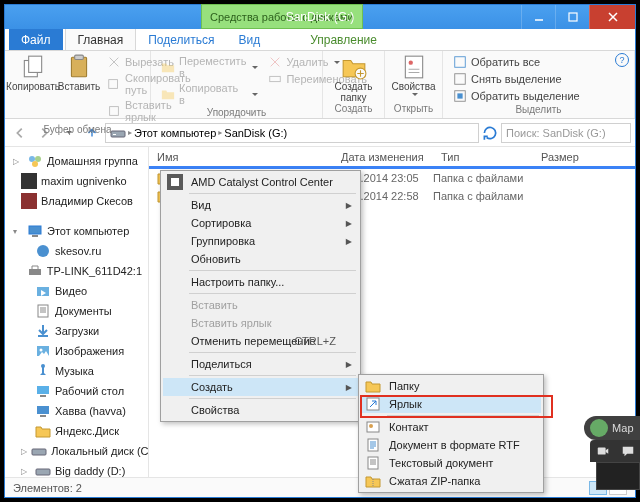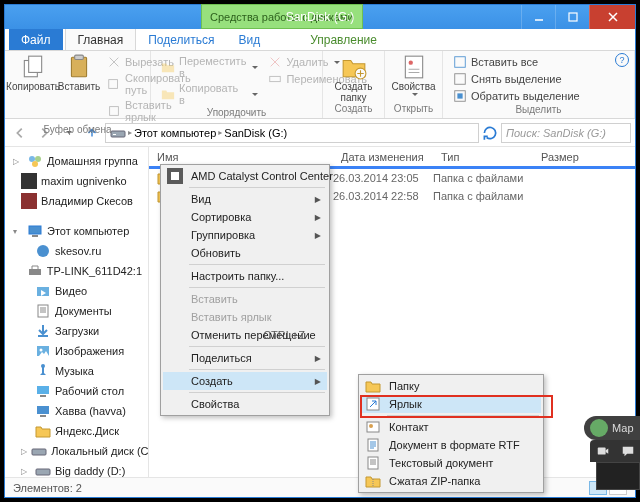--- a/index.html
+++ b/index.html
@@ -31,21 +31,21 @@
 .ritem.disabled{color:#b5b5b5}
 .ritem .mini{width:14px;height:14px;flex-shrink:0}
 .arrow-dn{display:inline-block;width:0;height:0;border-left:3px solid transparent;border-right:3px solid transparent;border-top:3px solid #666;margin-left:2px}
 .addrbar{height:28px;background:#fff;border-bottom:1px solid #e5e5e5;display:flex;align-items:center;padding:0 4px;gap:2px}
 .navbtn{width:22px;height:20px;display:flex;align-items:center;justify-content:center;cursor:pointer;color:#888}
 .navbtn.active{color:#2a7bd4}
 .navbtn svg{width:14px;height:14px}
 .addr-path{flex:1;height:20px;border:1px solid #d0d0d0;display:flex;align-items:center;padding:0 4px;gap:2px;font-size:11px}
 .addr-seg{display:flex;align-items:center;gap:4px;cursor:pointer}
 .addr-sep{color:#888;font-size:8px}
-.searchbox{width:130px;height:20px;border:1px solid #d0d0d0;padding:0 4px;display:flex;align-items:center;color:#999;font-style:italic}
+.searchbox{width:130px;height:20px;border:1px solid #d0d0d0;padding:0 4px;display:flex;align-items:center;color:#999;}
 .refresh{width:18px;height:18px;display:flex;align-items:center;justify-content:center;color:#2a7bd4}
 .body{flex:1;display:flex;overflow:hidden}
 .nav{width:144px;background:#fff;border-right:1px solid #e5e5e5;overflow:auto;padding:4px 0}
 .nav-item{display:flex;align-items:center;gap:4px;padding:2px 6px 2px 16px;font-size:11px;color:#222;cursor:pointer;white-space:nowrap}
 .nav-item.hdr{font-weight:400;padding-left:8px}
 .nav-item .nico{width:16px;height:16px;flex-shrink:0}
 .nav-item .exp{width:10px;color:#888;font-size:8px}
 .nav-sep{height:10px}
 .content{flex:1;background:#fff;position:relative;display:flex;flex-direction:column}
 .colhdr{height:22px;border-bottom:3px solid #3b82f6;display:flex;align-items:center;color:#555;font-size:11px}
@@ -65,21 +65,21 @@
 .status .vbtn.active{background:#cde6f7;border-color:#7ab8e6}
 
 .ctx{position:absolute;background:#f0f0f0;border:1px solid #a0a0a0;box-shadow:2px 2px 5px rgba(0,0,0,.25);padding:2px;z-index:100}
 .ctx-item{display:flex;align-items:center;padding:3px 24px 3px 28px;font-size:11px;color:#222;cursor:default;position:relative;white-space:nowrap;min-height:18px}
 .ctx-item .cico{position:absolute;left:4px;width:16px;height:16px}
 .ctx-item.disabled{color:#a0a0a0}
 .ctx-item.hover{background:#cde6f7}
 .ctx-item .sub{position:absolute;right:6px;font-size:8px;color:#555}
 .ctx-item .shortcut{position:absolute;right:22px;color:#555}
 .ctx-sep{height:1px;background:#d0d0d0;margin:2px 2px 2px 26px}
-.ctx1{left:160px;top:164px;width:170px}
+.ctx1{left:160px;top:170px;width:201px}
 .ctx2{left:358px;top:374px;width:186px}
 .redbox{position:absolute;border:2px solid #e03020;pointer-events:none;left:360px;top:395px;width:193px;height:23px;z-index:200}
 
 .folder-ico{fill:#f6c756}
 .drive-ico{fill:#9aa6b2}
 .hangouts{position:absolute;right:0;bottom:6px;width:60px;height:80px;display:flex;flex-direction:column;align-items:flex-end;z-index:300}
 .hang-pill{width:56px;height:24px;background:#404040;border-radius:12px 0 0 12px;display:flex;align-items:center;gap:4px;padding-left:6px;color:#dcdcdc;font-size:10px}
 .hang-pill .av{width:18px;height:18px;border-radius:50%;background:#6a6}
 .hang-bar{width:50px;height:22px;background:#333;border-radius:4px 0 0 0;display:flex;align-items:center;justify-content:space-around}
 .hang-bar span{width:14px;height:14px}
@@ -228,21 +228,21 @@
       <div class="rgroup-label">Открыть</div>
     </div>
 
     <div class="rgroup" style="flex:1">
       <div class="rgroup-body">
         <div class="rlist">
           <div class="ritem">
               <svg class="mini" viewBox="0 0 16 16">
                 <rect x="2" y="2" width="12" height="12" fill="none" stroke="#4a90d0"></rect>
               </svg>
-              <span>Вставить все</span>
+              <span>Обратить все</span>
             </div>
           <div class="ritem">
               <svg class="mini" viewBox="0 0 16 16">
                 <rect x="2" y="2" width="12" height="12" fill="none" stroke="#888"></rect>
               </svg>
               <span>Снять выделение</span>
             </div>
           <div class="ritem">
               <svg class="mini" viewBox="0 0 16 16">
                 <rect x="2" y="2" width="12" height="12" fill="none" stroke="#888"></rect>

